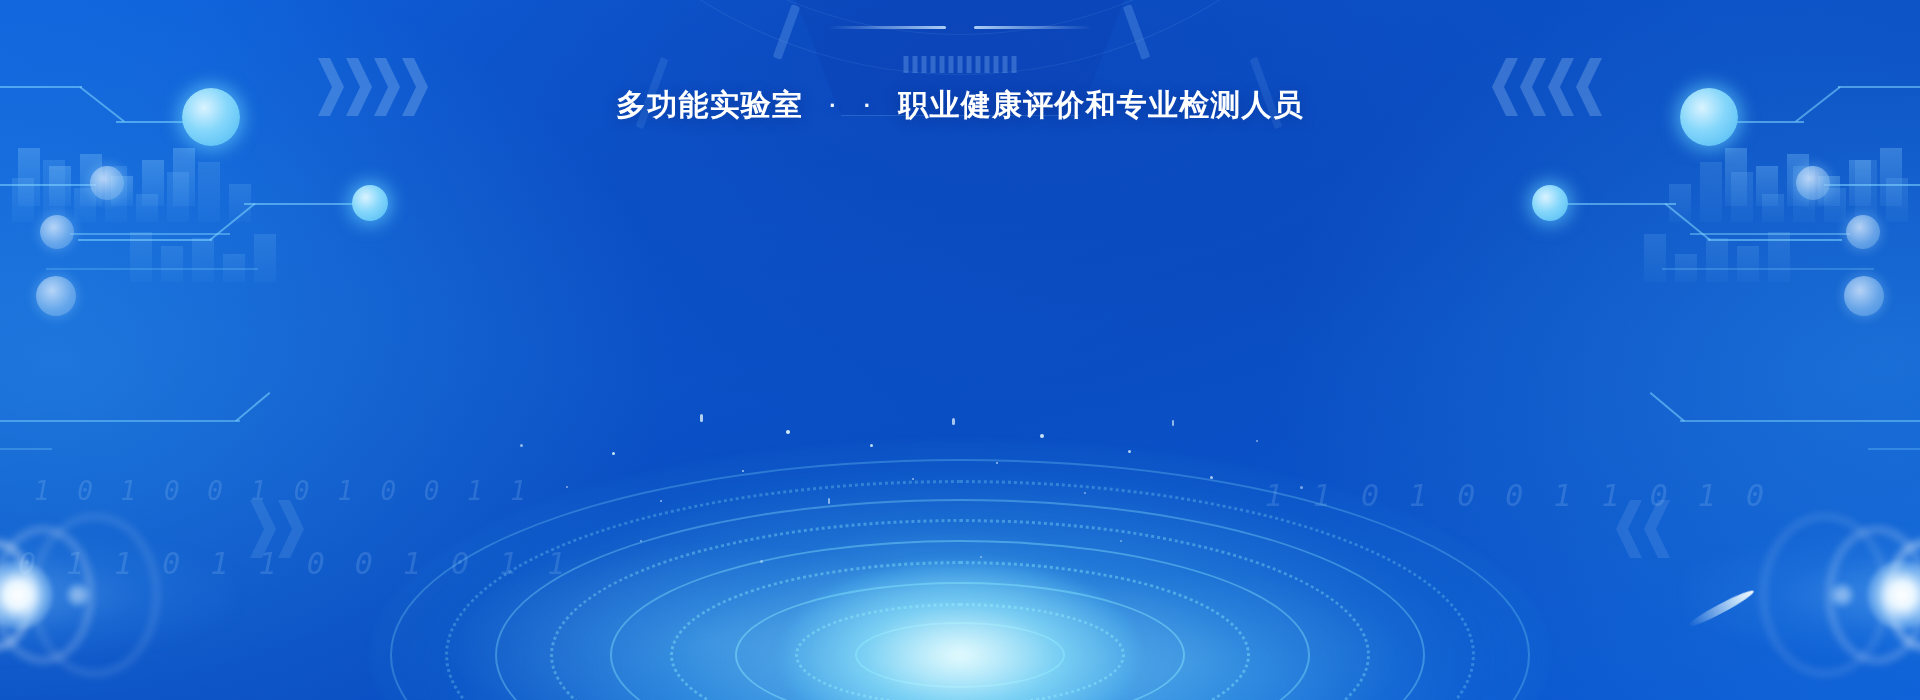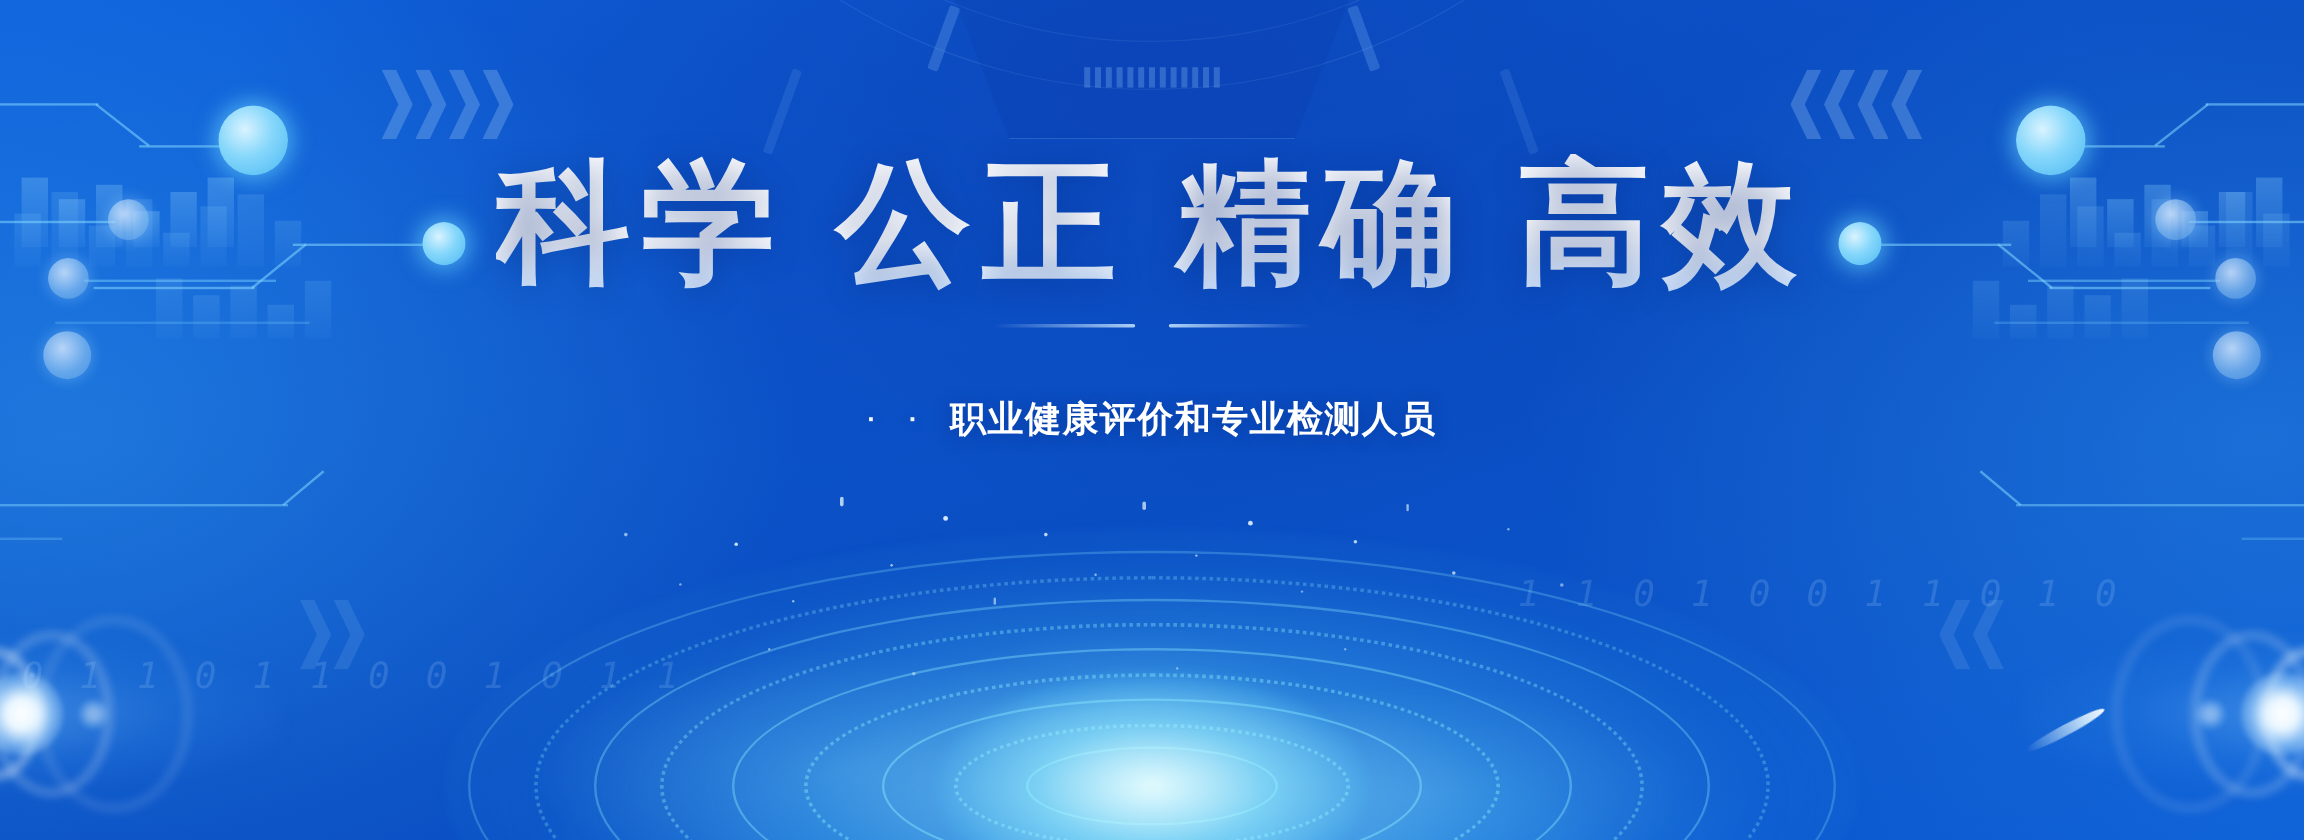--- a/index.html
+++ b/index.html
@@ -299,20 +299,21 @@
   </div>
   <div class="chev left" style="right:250px;top:500px;opacity:.16;">
     <span></span>
       <span></span>
   </div>
   <div class="chev" style="left:250px;top:500px;opacity:.16;">
     <span></span>
       <span></span>
   </div>
 
+  <div class="ghostrow" style="left:34px;top:476px;font-size:26px;">1 0 1 0  0 1 0  1 0 0 1 1</div>
   <div class="ghostrow" style="left:18px;top:546px;font-size:30px;">0 1 1 0 1  1 0 0 1 0  1 1</div>
   <div class="ghostrow" style="right:150px;top:478px;font-size:30px;">1 1 0 1 0  0 1 1 0  1 0</div>
 
   <div class="mapblob"></div>
   <div class="disc">
     <div class="e glow" style="width:1180px;height:430px;"></div>
     <div class="e solid" style="width:1140px;height:392px;opacity:.45;"></div>
     <div class="e dash" style="width:1030px;height:350px;opacity:.42;"></div>
     <div class="e solid" style="width:930px;height:312px;opacity:.6;"></div>
     <div class="e dash" style="width:820px;height:272px;opacity:.55;"></div>
@@ -364,27 +365,27 @@
     <div class="arc" style="left:54px;width:76px;height:112px;"></div>
     <div class="arc" style="left:86px;width:104px;height:140px;opacity:.55;"></div>
     <div class="arc" style="left:124px;width:132px;height:166px;opacity:.3;"></div>
     <div class="core" style="left:78px;"></div>
 
     <div class="core" style="left:160px;width:26px;height:26px;opacity:.45"></div>
   </div>
   <div class="streak"></div>
 
   <div class="content">
-    <div class="headline">科学 公正 精确 高效</div>
 
     <div class="subwrap">
       <span class="dash l"></span>
       <span class="dash r"></span>
     </div>
 
     <div class="features">
+      <span>多功能实验室</span>
       <span class="sep">·</span>
       <span class="sep">·</span>
       <span>职业健康评价和专业检测人员</span>
     </div>
   </div>
 
 </div>
 
 </body></html>

